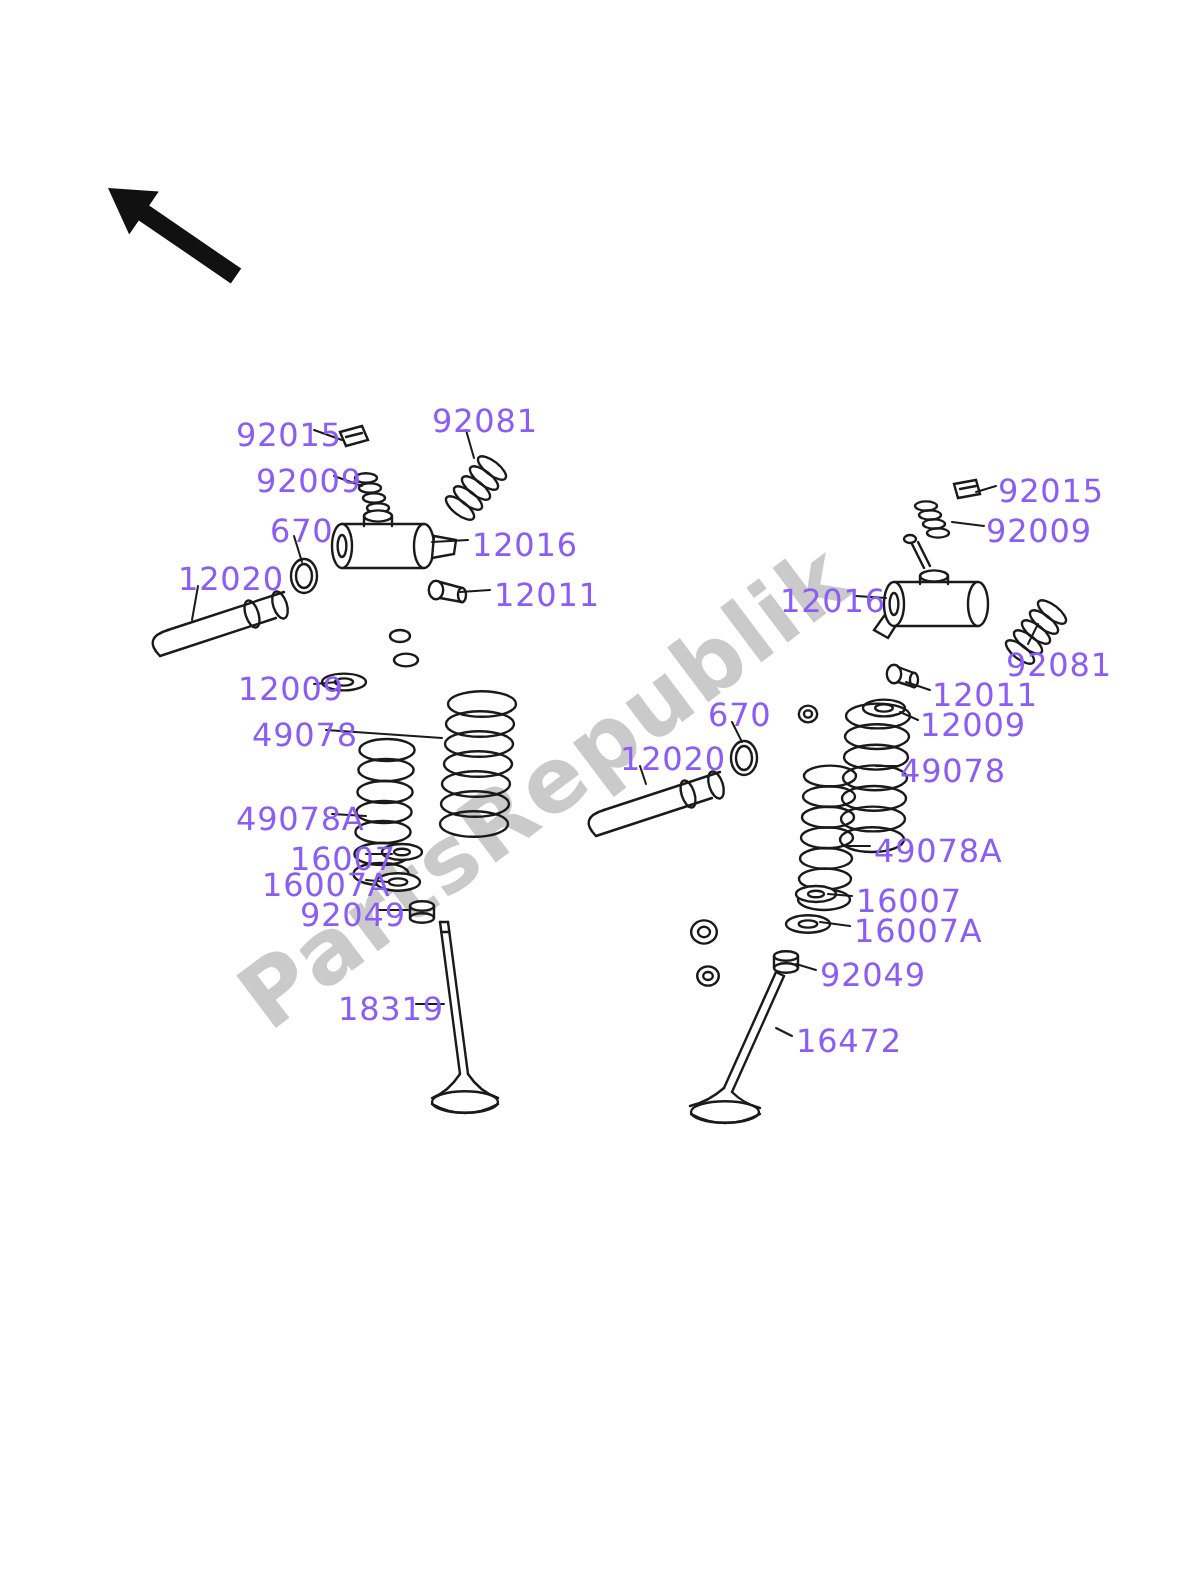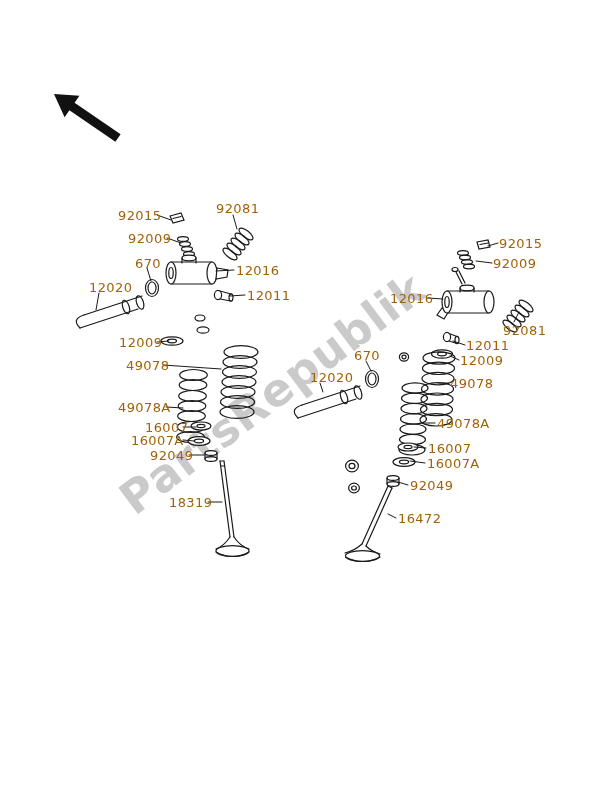--- a/index.html
+++ b/index.html
@@ -20,22 +20,22 @@
     font-size: 45px; font-weight: bold;
     color: #c1c1c1; opacity: 0.85;
     letter-spacing: 1px;
     z-index: 1;
     white-space: nowrap;
   }
   svg.art { position: absolute; left: 0; top: 0; z-index: 2; }
   .labels-layer { position: absolute; inset: 0; z-index: 3; }
   .lbl {
     position: absolute;
-    font-size: 13px;
-    color: #a16207;
+    font-size: 16px;
+    color: #8b5cf6;
     letter-spacing: 0.4px;
     white-space: nowrap;
   }
 </style>
 </head>
 <body>
 
 <div class="canvas">
 
   <div class="watermark">PartsRepublik</div>

